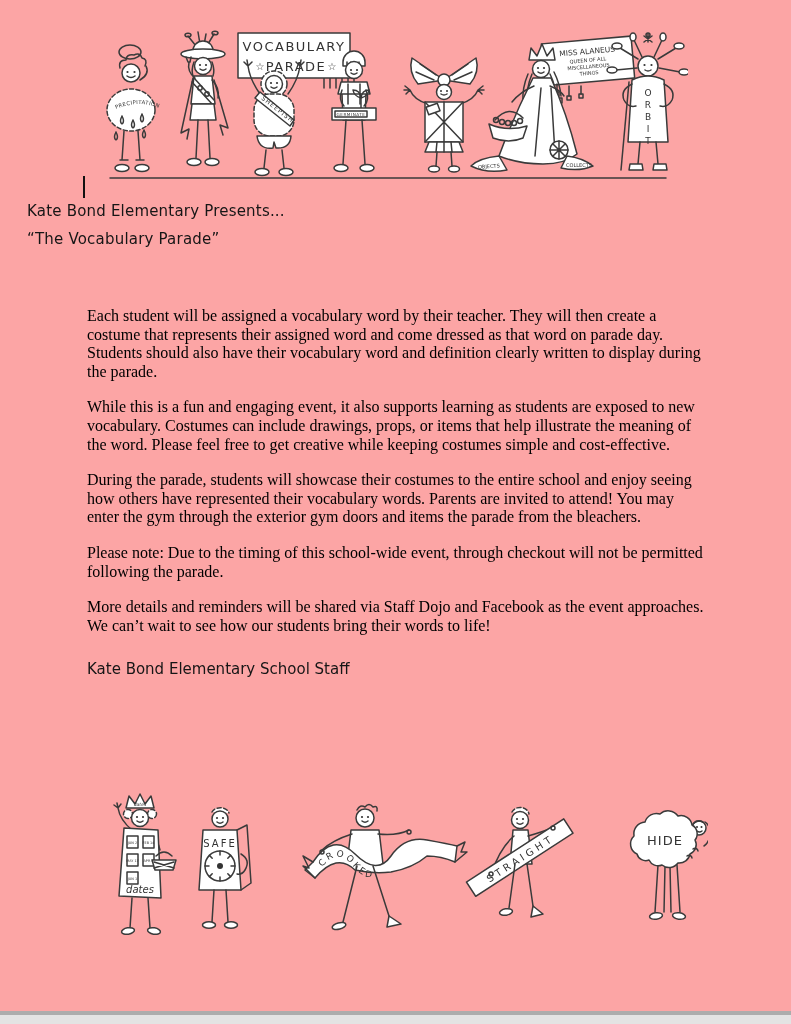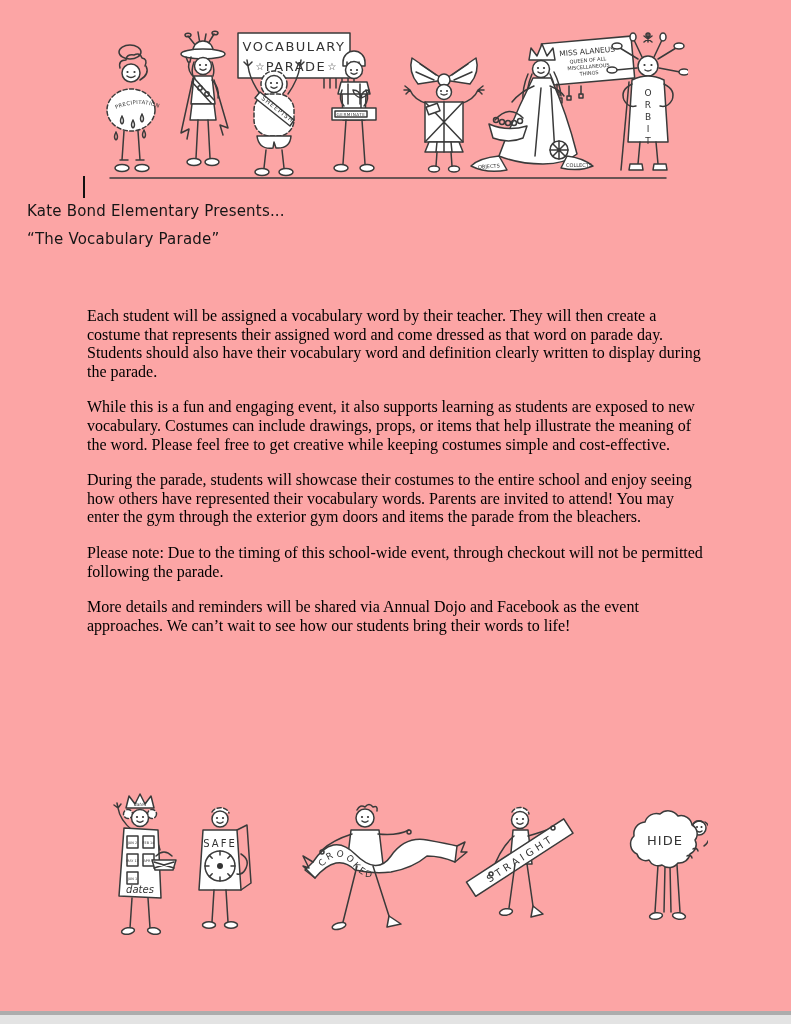--- a/index.html
+++ b/index.html
@@ -213,22 +213,23 @@
   <div class="header-block">
     <div class="hline">Kate Bond Elementary Presents...</div>
     <div class="hline">“The Vocabulary Parade”</div>
   </div>
 
   <div class="letter">
     <p class="bp">Each student will be assigned a vocabulary word by their teacher. They will then create a costume that represents their assigned word and come dressed as that word on parade day. Students should also have their vocabulary word and definition clearly written to display during the parade.</p>
     <p class="bp">While this is a fun and engaging event, it also supports learning as students are exposed to new vocabulary. Costumes can include drawings, props, or items that help illustrate the meaning of the word. Please feel free to get creative while keeping costumes simple and cost-effective.</p>
     <p class="bp">During the parade, students will showcase their costumes to the entire school and enjoy seeing how others have represented their vocabulary words. Parents are invited to attend! You may enter the gym through the exterior gym doors and items the parade from the bleachers.</p>
     <p class="bp">Please note: Due to the timing of this school-wide event, through checkout will not be permitted following the parade.</p>
-    <p class="bp">More details and reminders will be shared via Annual Dojo and Facebook as the event approaches. We can’t wait to see how our students bring their words to life!</p>
+    <p class="bp">More details and reminders will be shared via Staff Dojo and Facebook as the event approaches. We can’t wait to see how our students bring their words to life!</p>
     <div class="closing-block">
+      <div>Kate Bond Elementary School Staff</div>
     </div>
   </div>
 
   <svg class="illo" style="left:88px;top:792px;" width="620" height="165" viewBox="0 0 620 165">
     <defs>
       <path id="crookedPath" d="M243 82 Q260 52 278 74 T314 76 T350 60 T378 66"></path>
     </defs>
 
     <g>
       <path class="fw" d="M38 16 l3 -12 l6 8 l5 -10 l5 10 l6 -8 l3 12 z"></path>

